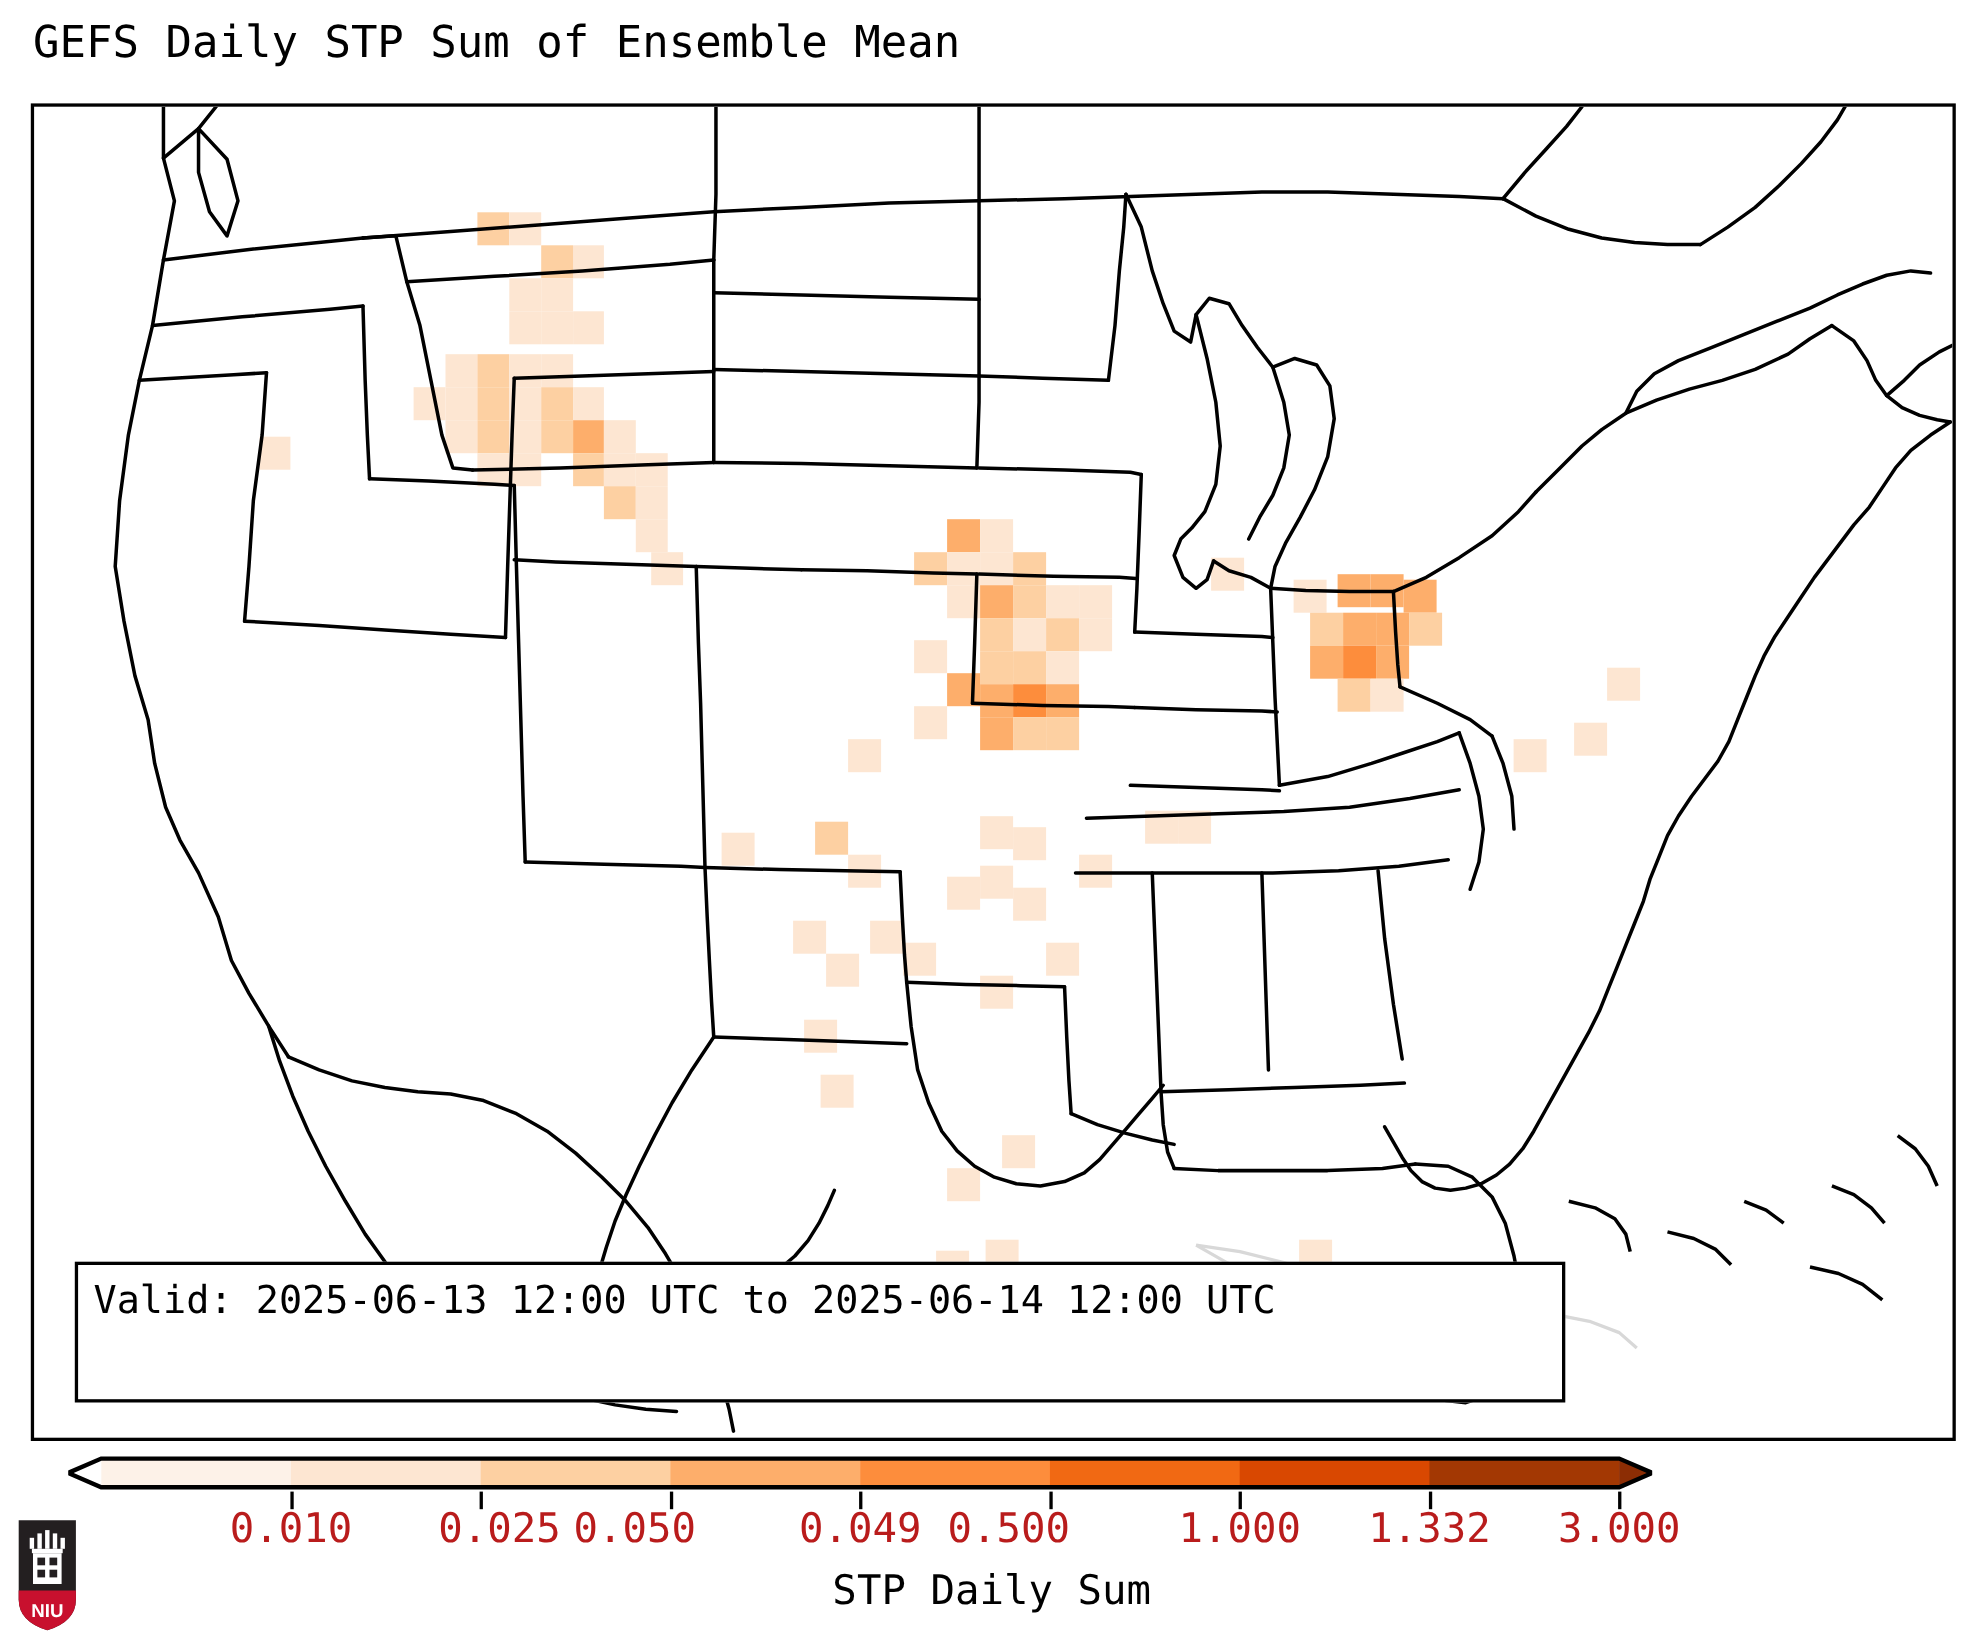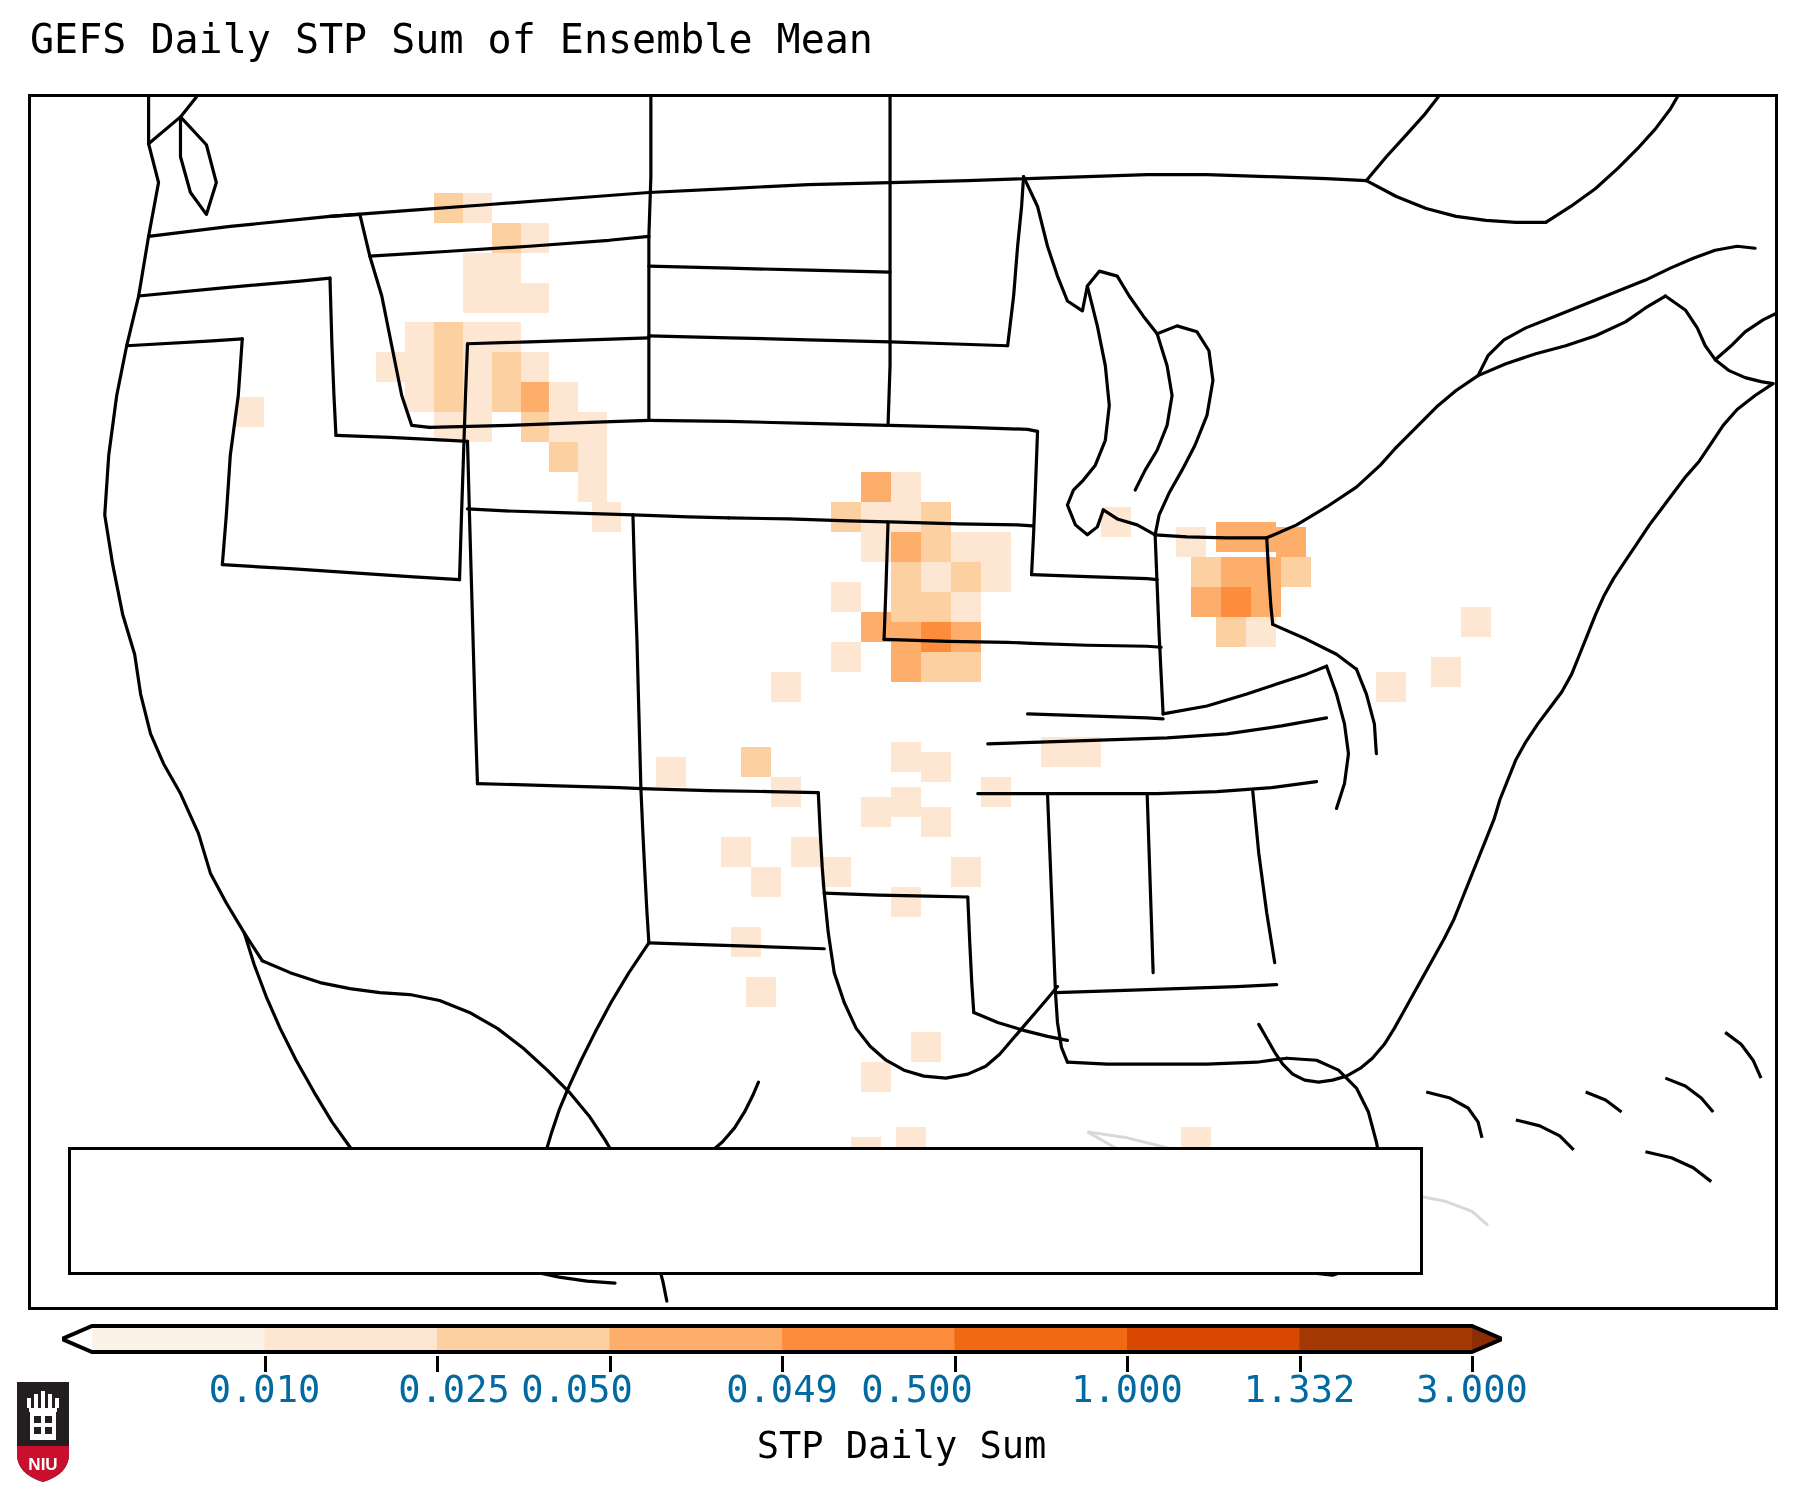--- a/index.html
+++ b/index.html
@@ -28,21 +28,21 @@
     padding:6px 14px 0 14px;z-index:40;
   }
   .info-line{font-size:35px;line-height:54px;white-space:pre;color:#000;}
 
   
   #colorbar-wrap{position:absolute;left:0;top:1316px;width:1803px;height:120px;}
   #cb-outline{position:absolute;left:62px;top:6px;width:1440px;height:34px;}
   #cb-ticks{position:absolute;left:62px;top:40px;width:1440px;height:16px;}
   .cb-tick{position:absolute;top:0;width:3px;height:16px;background:#000;}
   #cb-labels{position:absolute;left:0;top:52px;width:1803px;height:50px;}
-  .cb-label{position:absolute;top:0;font-size:37px;color:#0369a1;
+  .cb-label{position:absolute;top:0;font-size:37px;color:#b91c1c;
             transform:translateX(-50%);white-space:pre;}
   #cb-axis-label{position:absolute;left:0;top:1424px;width:1803px;
             text-align:center;font-size:37px;color:#000;}
 
   
   #niu-logo{position:absolute;left:14px;top:1380px;width:58px;height:104px;}
 </style>
 </head>
 <body>
 
@@ -298,20 +298,21 @@
       <path d="M1400 1000 L1424 1006 L1442 1016 L1452 1030 L1456 1046"></path>
       <path d="M1490 1028 L1514 1034 L1534 1044 L1548 1058"></path>
       <path d="M1560 1000 L1580 1008 L1596 1020"></path>
       <path d="M1640 986 L1660 994 L1676 1006 L1688 1020"></path>
       <path d="M1700 940 L1716 952 L1728 968 L1736 986"></path>
       <path d="M1620 1060 L1646 1066 L1668 1076 L1686 1090"></path>
     </g>
   </svg>
 
   <div id="info-box" style="left:37px;top:1050px;">
+    <div class="info-line">Valid: 2025-06-13 12:00 UTC to 2025-06-14 12:00 UTC</div>
   </div>
 </div>
 
 <div id="colorbar-wrap">
   <svg id="cb-outline" viewBox="0 0 1440 34" preserveAspectRatio="none">
     <g id="cb-swatches">
         <rect x="30" y="4" width="173" height="26" fill="#FDF2E8"></rect>
         <rect x="202.5" y="4" width="173" height="26" fill="#FDE6D2"></rect>
         <rect x="375" y="4" width="173" height="26" fill="#FDD0A2"></rect>
         <rect x="547.5" y="4" width="173" height="26" fill="#FDAE6B"></rect>

